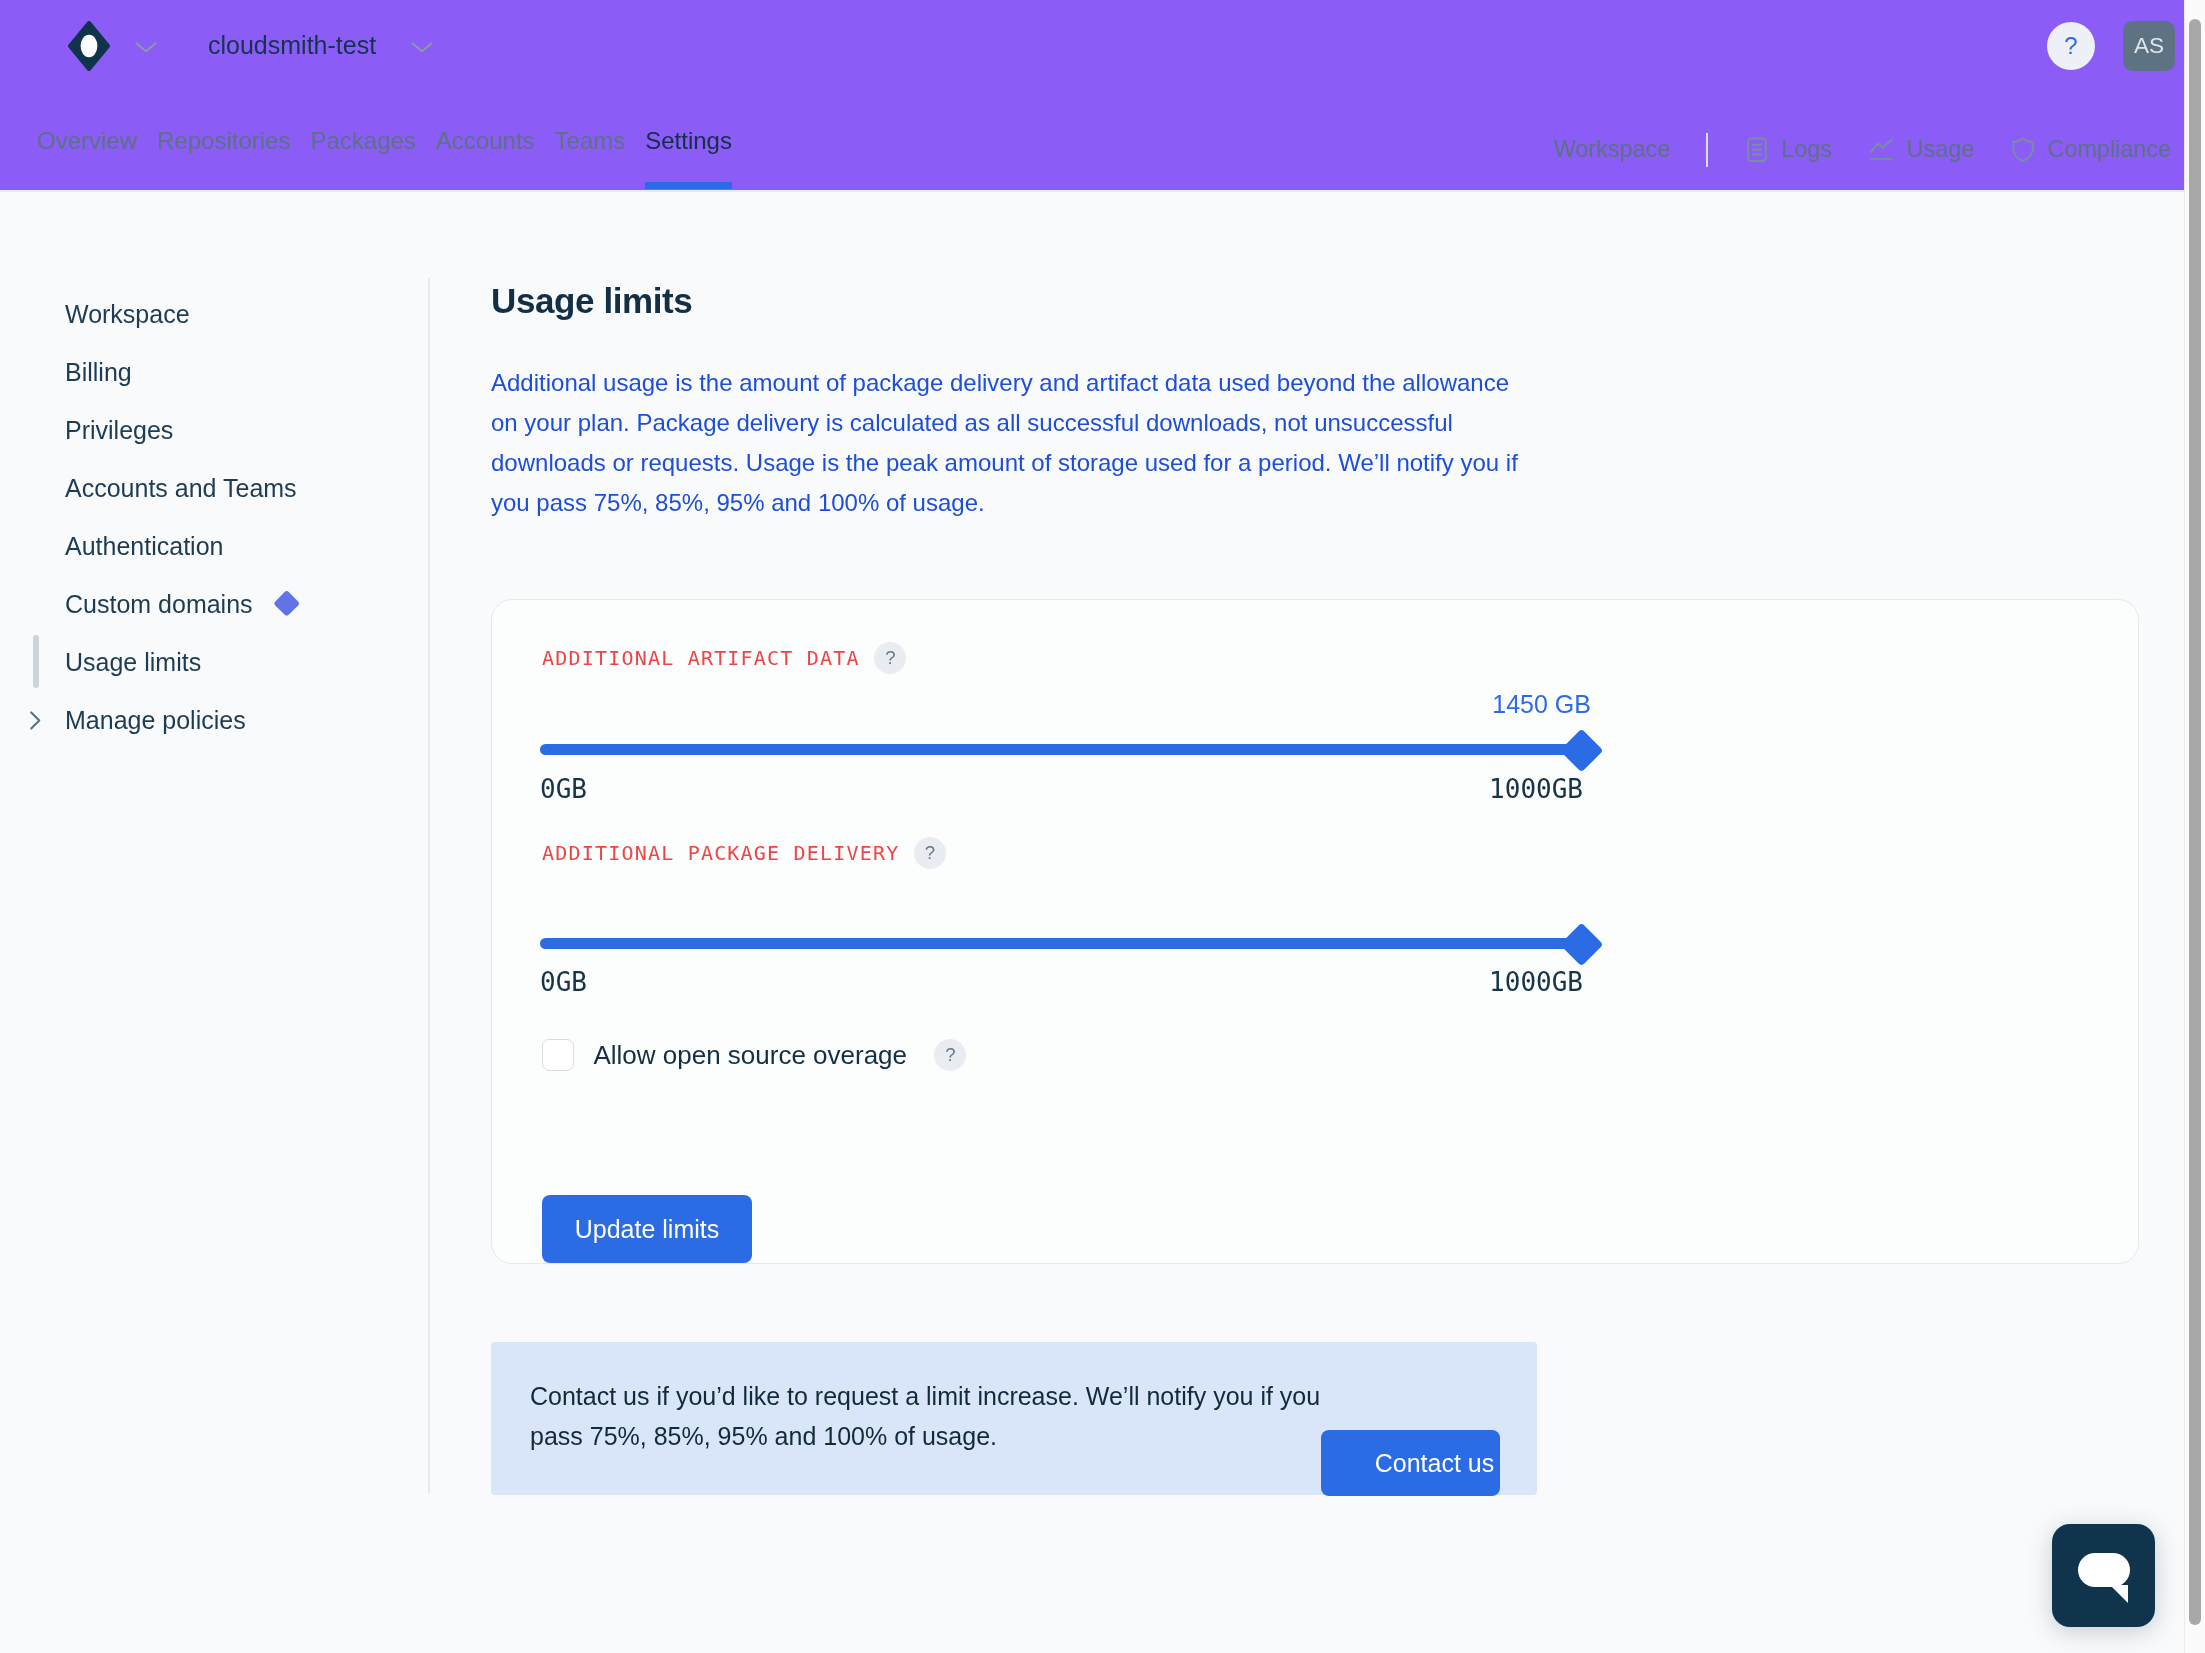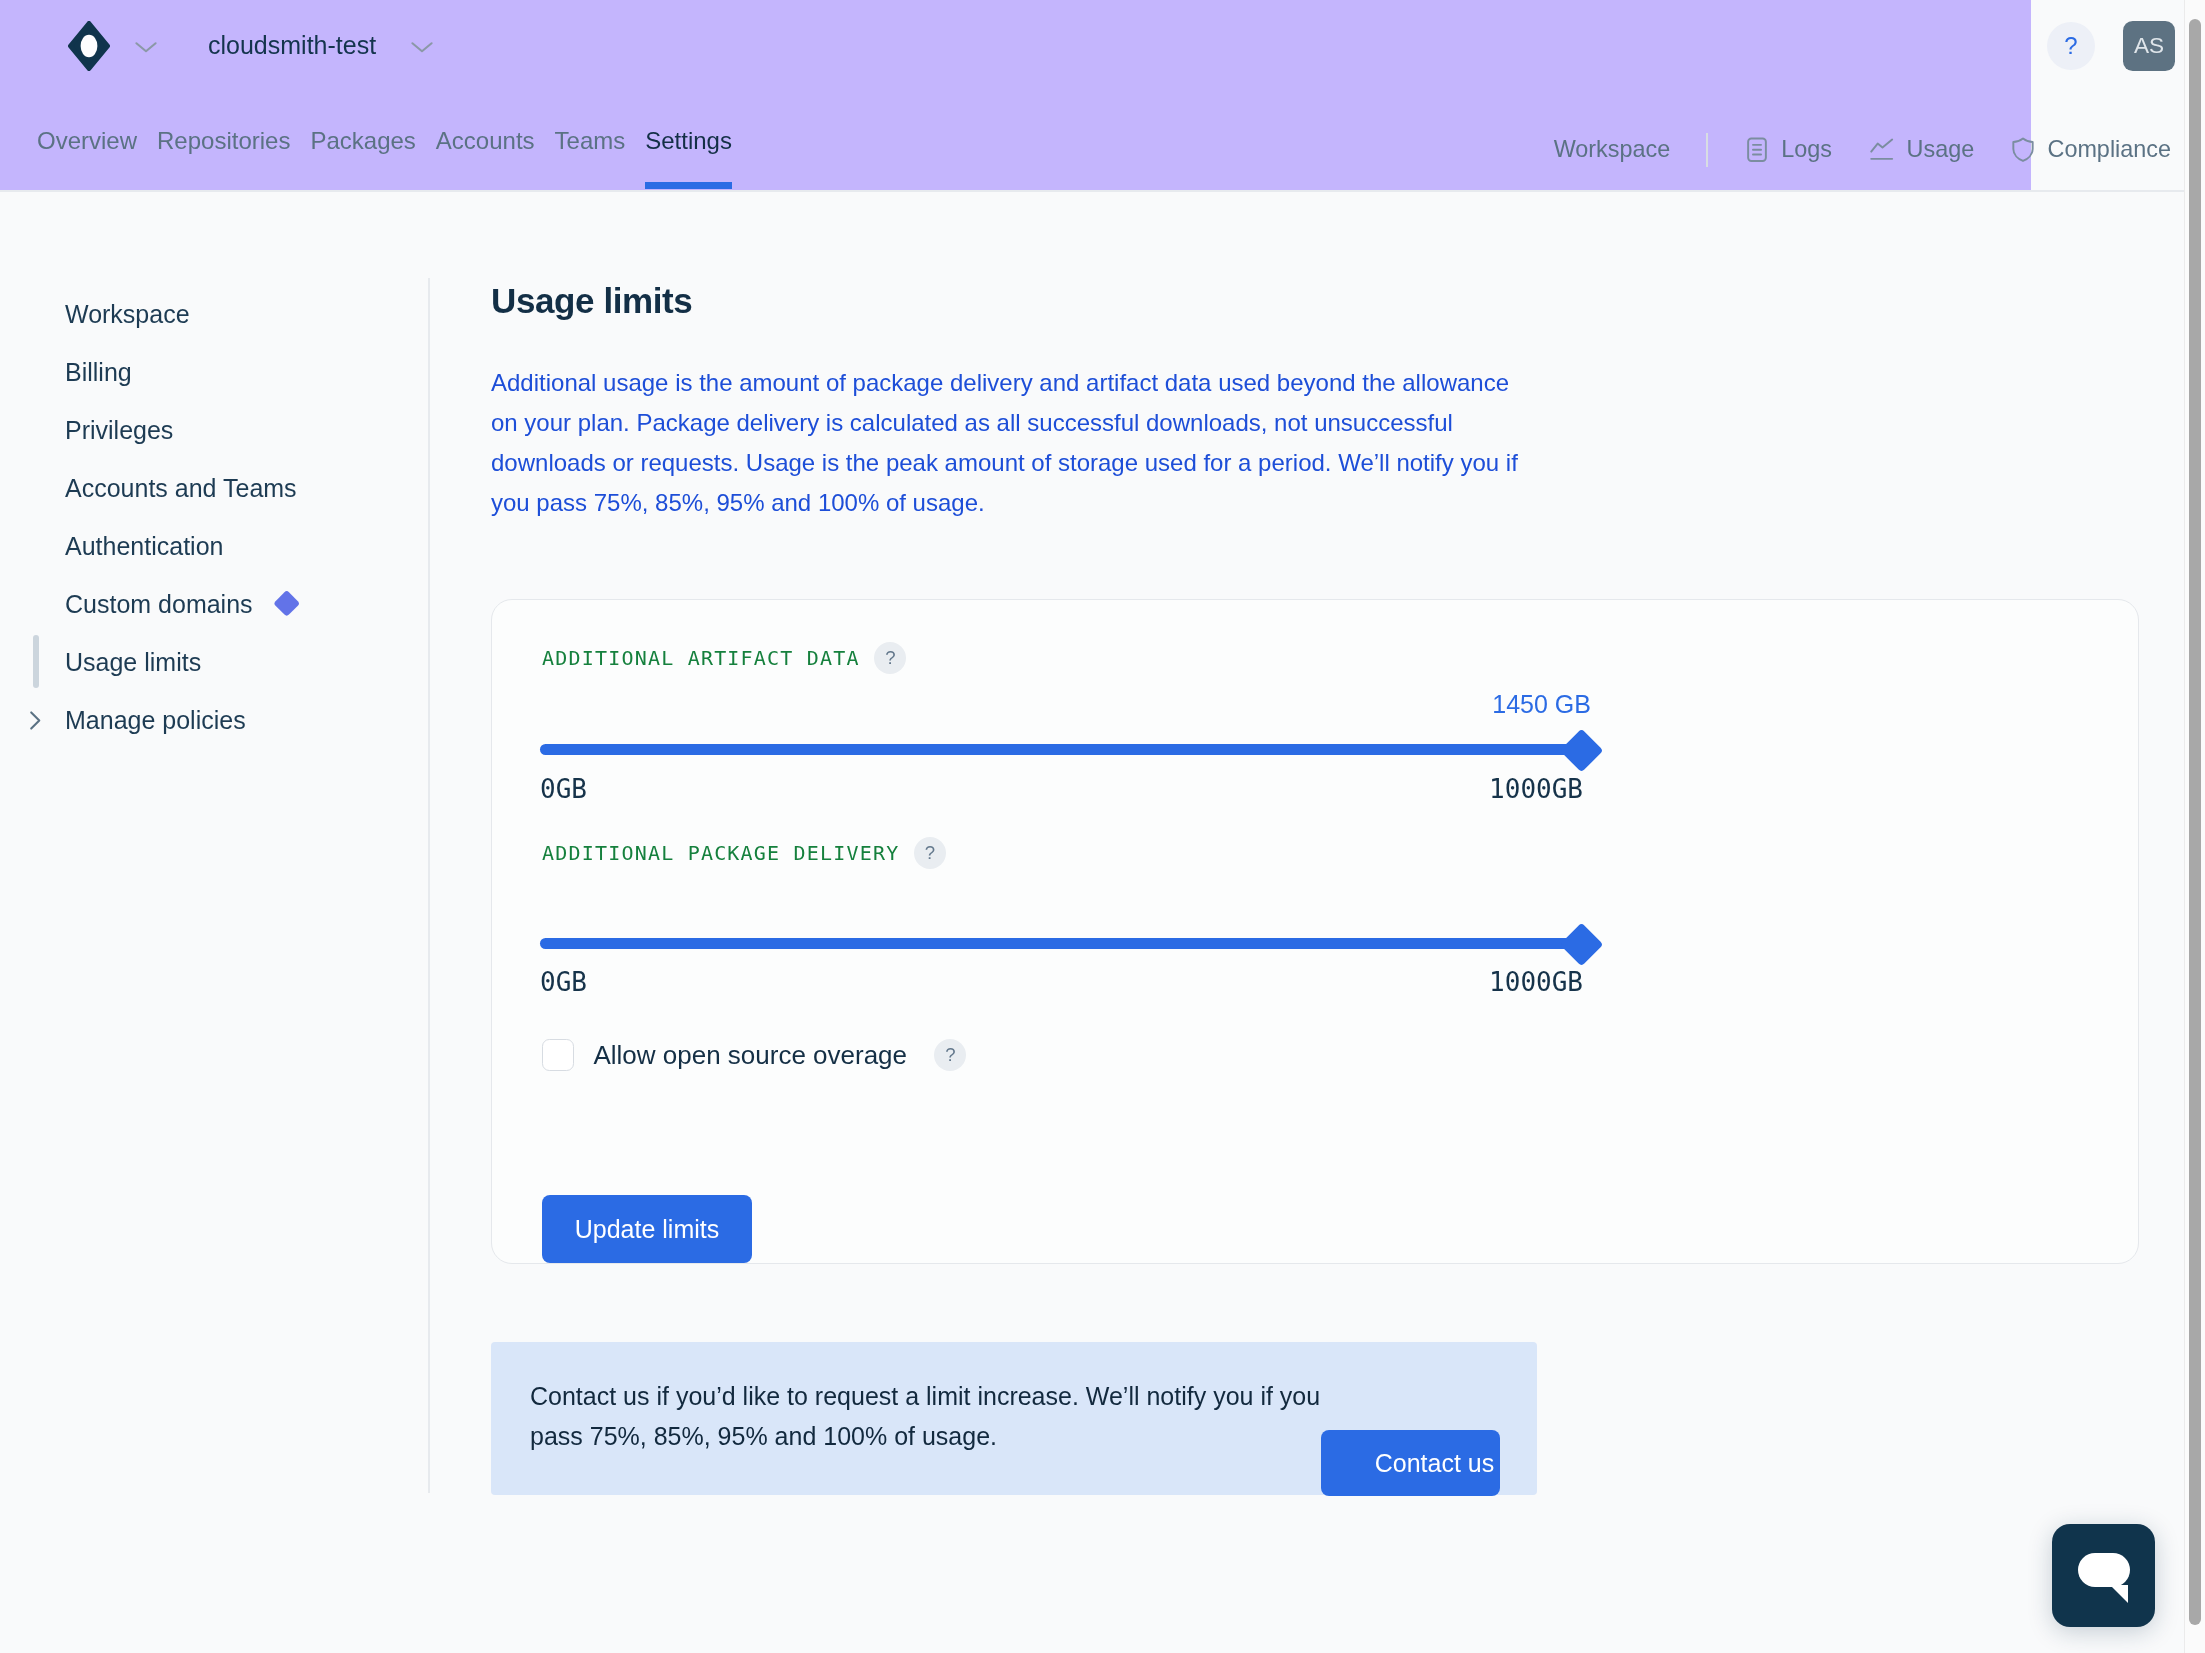--- a/index.html
+++ b/index.html
@@ -1,21 +1,21 @@
 <!DOCTYPE html>
 <html style="font-size:13px"><head>
 <meta charset="utf-8">
 <style>
   * { margin:0; padding:0; box-sizing:border-box; }
   html,body { width:2205px; height:1653px; overflow:hidden; }
   body { font-family:"Liberation Sans", sans-serif; background:#f9fafb; color:#1d3b53; }
   #app { position:relative; width:2205px; height:1653px; }
 
   
-  .header { position:absolute; left:0; top:0; width:2031px; height:190px; background:#c4b5fd; }
+  .header { position:absolute; left:0; top:0; width:2189px; height:190px; background:#8b5cf6; }
   .header-border { position:absolute; left:0; top:190px; width:2189px; height:1.6px; background:#e7eaee; }
   .logo { position:absolute; left:68px; top:21px; width:42px; height:50px; cursor:pointer; }
   .chev-small { stroke:#8b98a7; stroke-width:2.6; fill:none; stroke-linecap:round; stroke-linejoin:round; }
   .logo-chevron { position:absolute; left:134px; top:40px; }
   .org-name { position:absolute; left:208px; top:31px; font-size:25px; font-weight:500; color:#14344d; cursor:pointer; }
   .org-chevron { position:absolute; left:410px; top:40px; }
 
   .search-box { position:absolute; left:1571px; top:18.6px; width:454px; height:55px; background:#ffffff;
     border:1.6px solid #e3e6eb; border-radius:8px; display:flex; align-items:center; padding:0 16px; }
   .search-box input { border:none; outline:none; flex:1; font-size:22.6px; font-family:"Liberation Sans",sans-serif;
@@ -46,21 +46,21 @@
   .side-chevron { position:absolute; left:-37px; top:19.4px; }
   .sidebar-divider { position:absolute; left:428px; top:278px; width:1.6px; height:1215px; background:#e7eaee; }
 
   
   .page-title { position:absolute; left:491px; top:281px; font-size:35px; font-weight:600; color:#132f46; letter-spacing:-0.4px; }
   .page-desc { position:absolute; left:491px; top:363px; width:1033px; font-size:24px; line-height:40px; color:#1d4ed8; }
 
   .card { position:absolute; left:491px; top:599px; width:1648px; height:665px; background:#fcfdfd;
     border:1.6px solid #e5e8ec; border-radius:21px; }
   .mono-label-row { position:absolute; left:50px; display:flex; align-items:center; gap:14.5px; }
-  .mono-label { font-family:"DejaVu Sans Mono", monospace; font-size:20px; letter-spacing:1.2px; color:#15803d; }
+  .mono-label { font-family:"DejaVu Sans Mono", monospace; font-size:20px; letter-spacing:1.2px; color:#ef4444; }
   .help-chip { width:32px; height:32px; border-radius:50%; background:#e9edf1; color:#63788c; font-size:18.6px;
     display:flex; align-items:center; justify-content:center; cursor:pointer; flex:0 0 auto; }
   .slider-value { position:absolute; left:50px; width:1049px; text-align:right; font-size:25px; color:#2b6be4; }
   .slider-track { position:absolute; left:48px; width:1043px; height:10.5px; background:#2b6be4; border-radius:5.7px; cursor:pointer; }
   .slider-handle { position:absolute; left:1074px; width:31px; height:31px; background:#2b6be4; border-radius:4px;
     transform:rotate(45deg); cursor:grab; }
   .slider-minmax { position:absolute; left:48px; width:1043px; display:flex; justify-content:space-between;
     font-family:"DejaVu Sans Mono", monospace; font-size:26px; color:#16334a; }
 
   .check-row { position:absolute; left:50px; top:439px; display:flex; align-items:center; gap:19.4px; }

